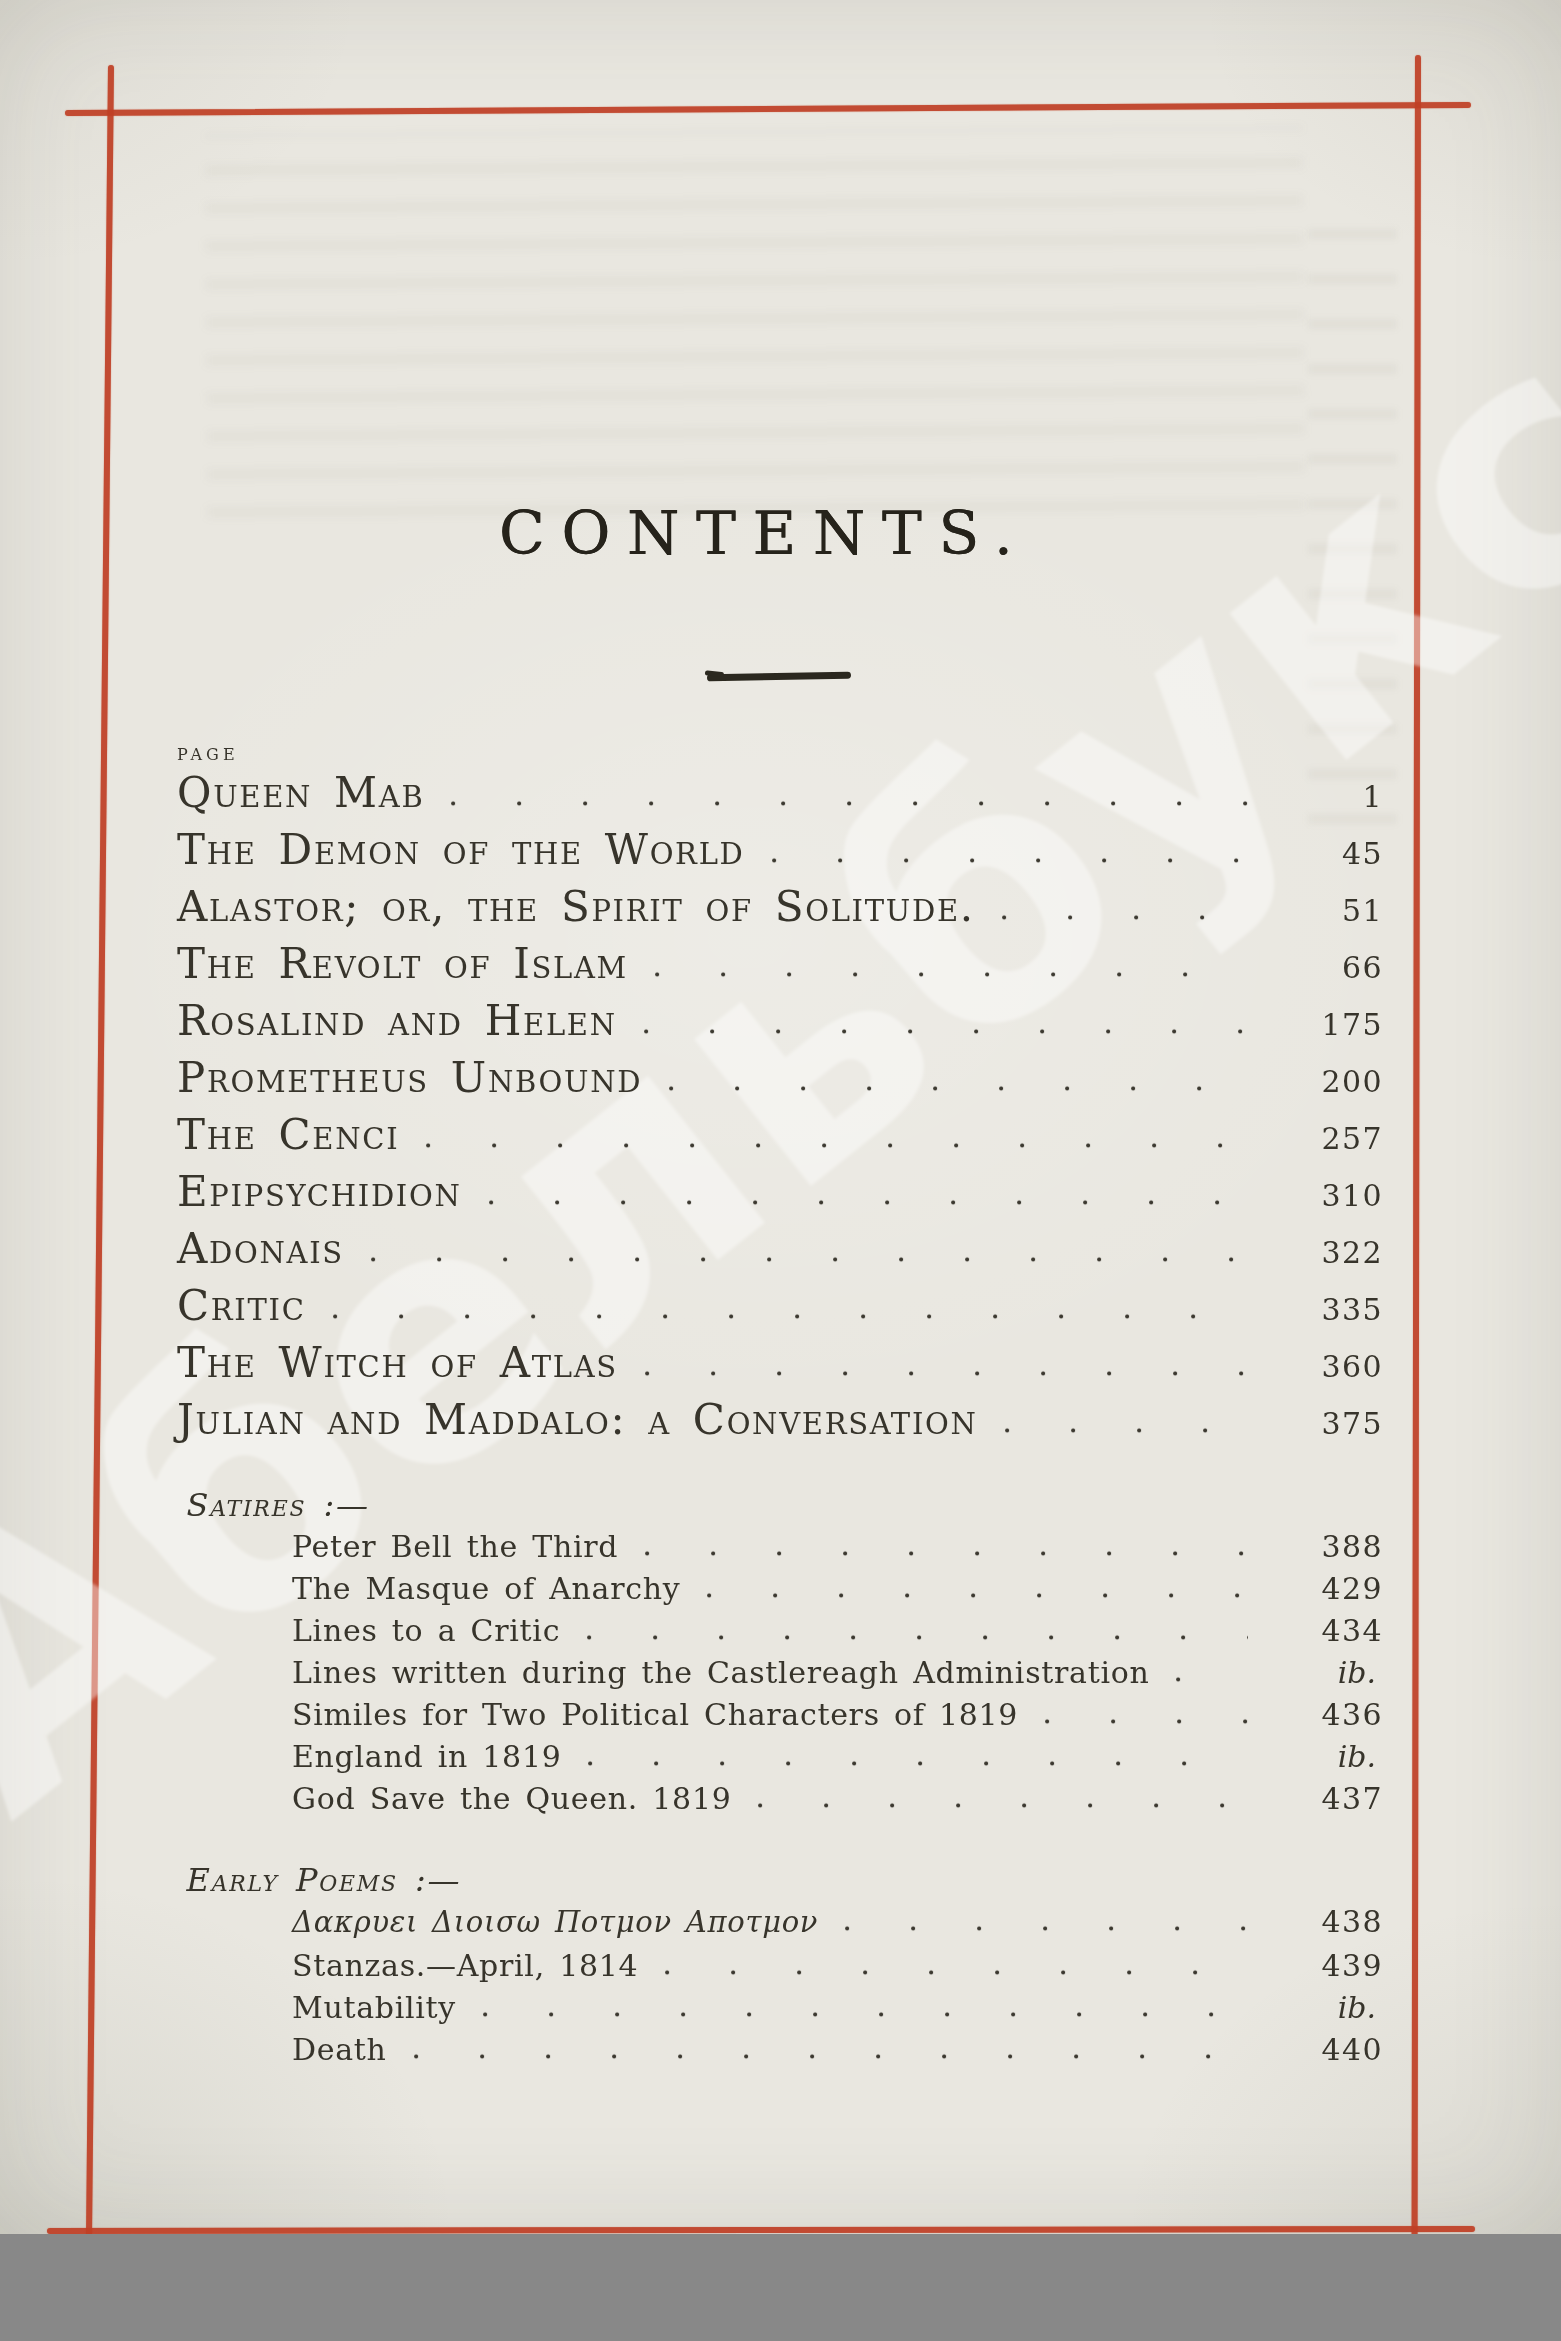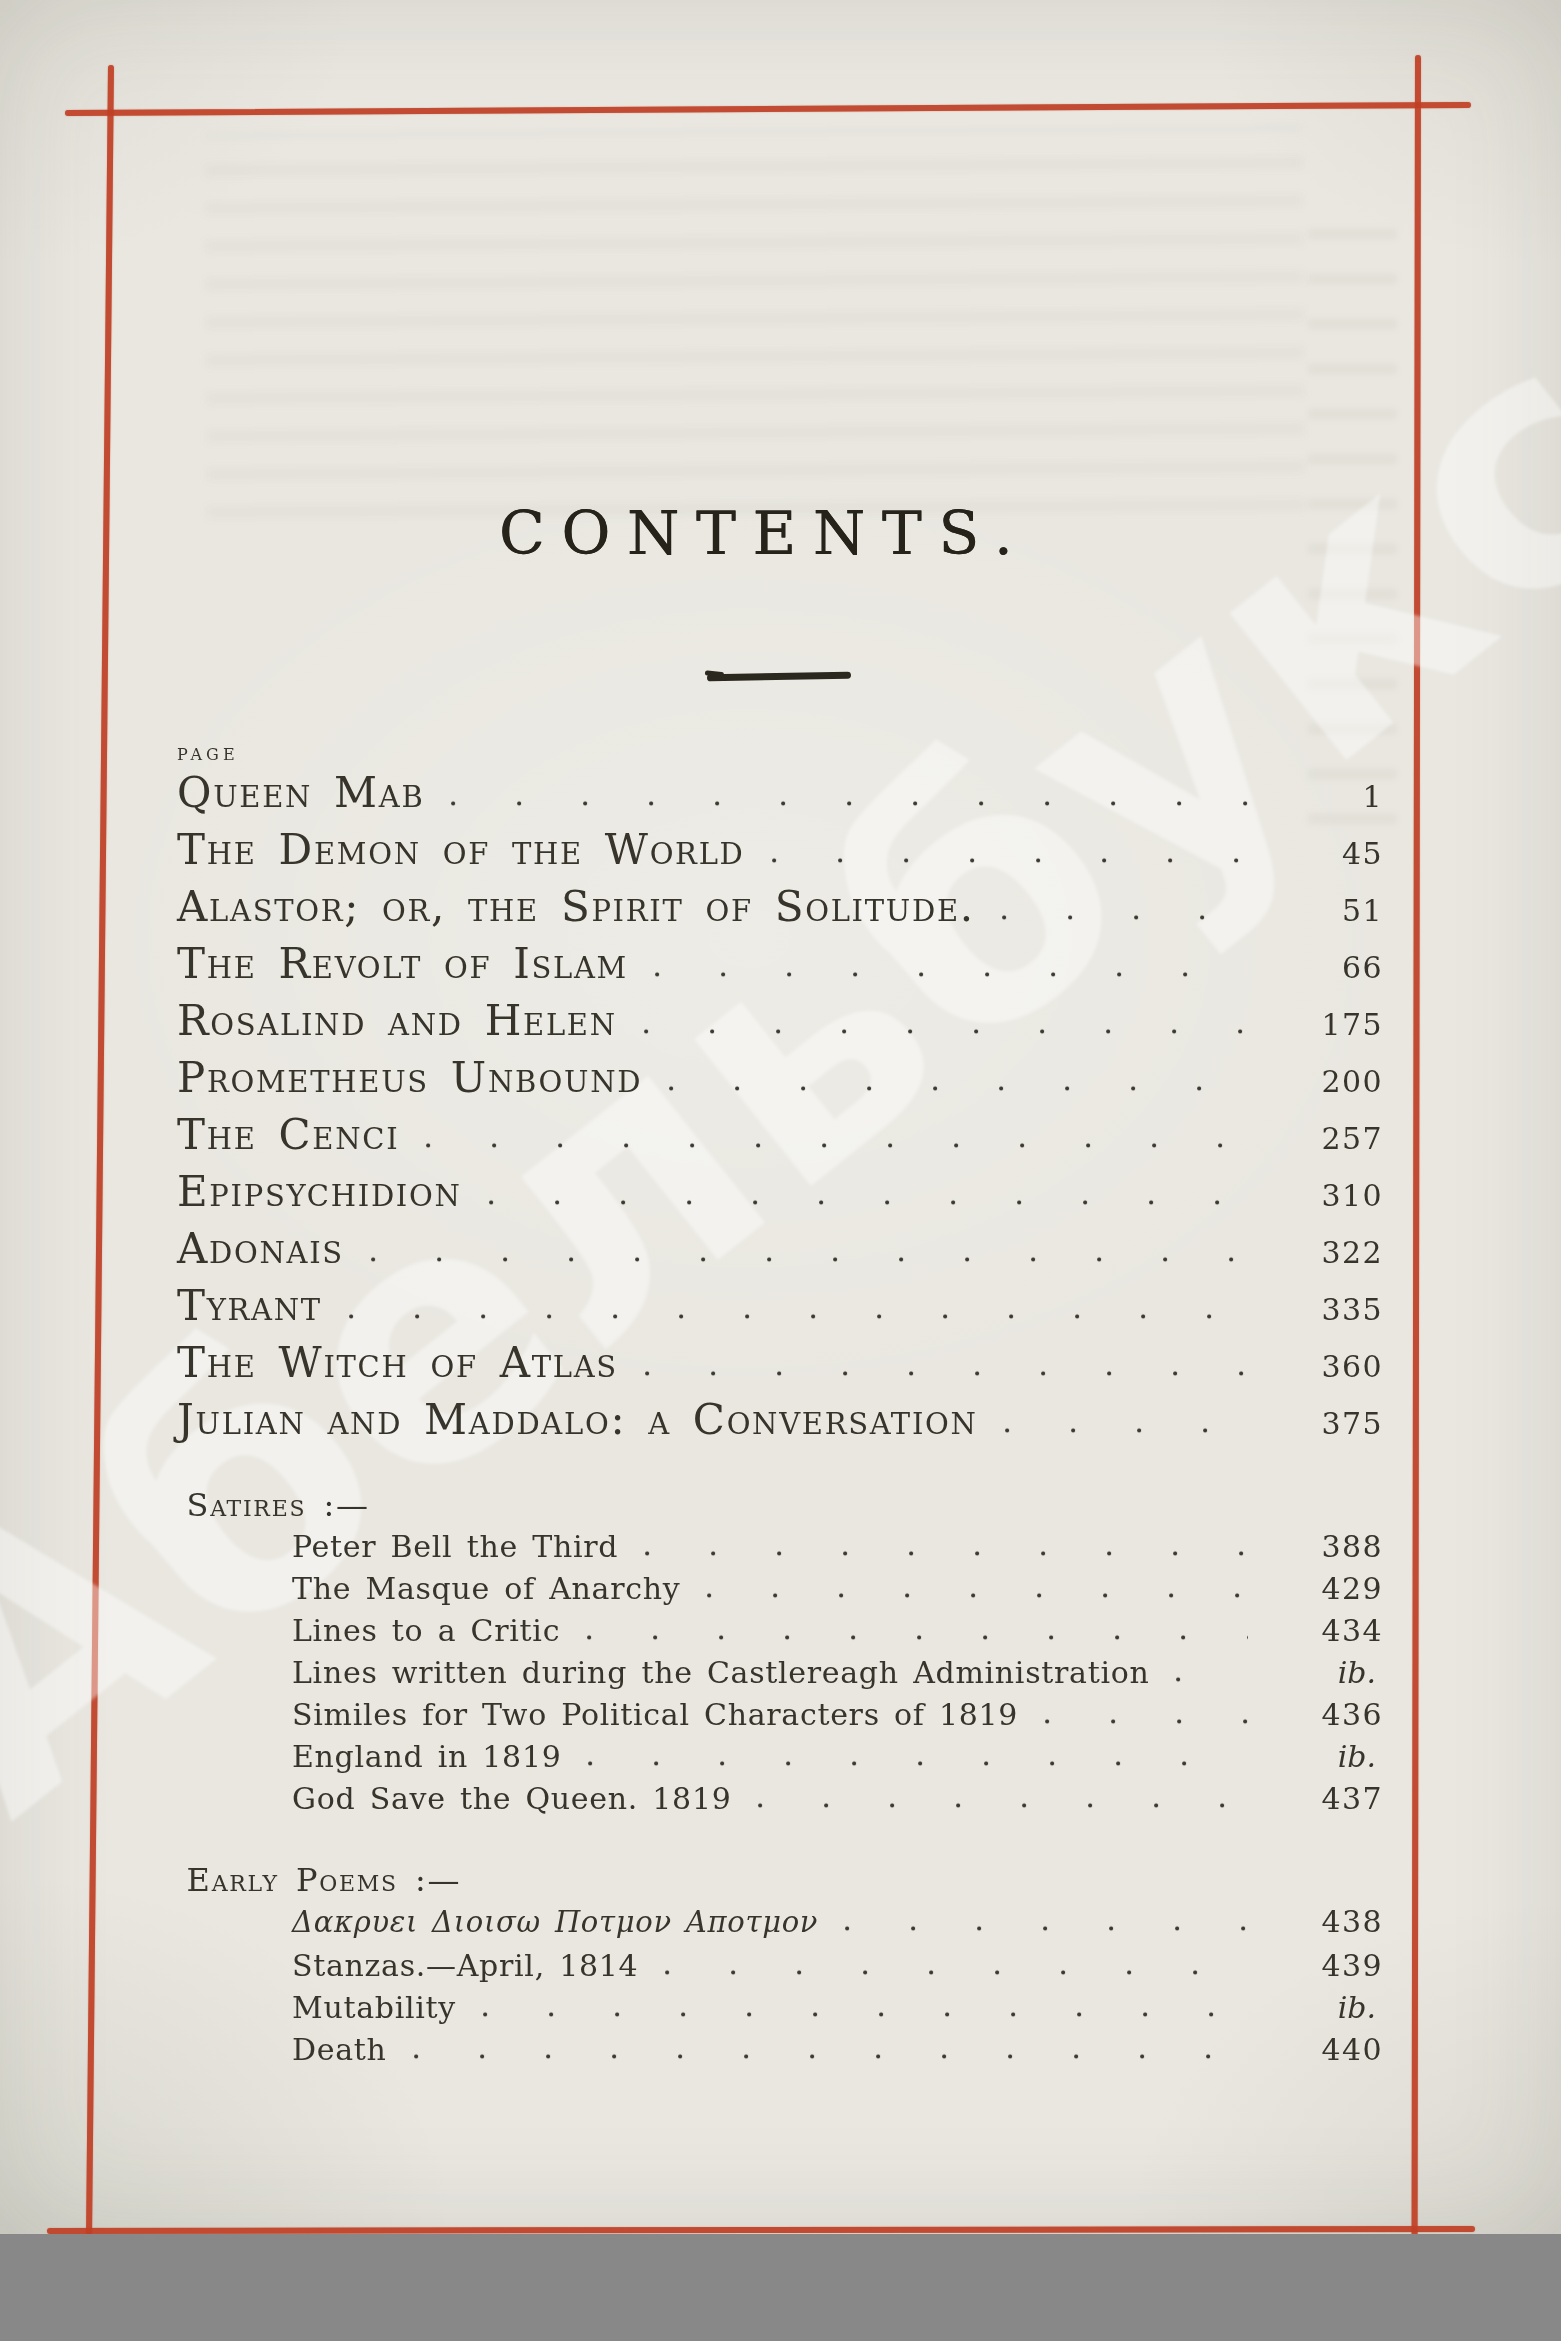--- a/index.html
+++ b/index.html
@@ -74,21 +74,21 @@
   .toc{position:absolute;left:177px;top:768px;width:1206px;}
   .row{display:flex;align-items:baseline;}
   .row-main{height:57px;}
   .row-main .label{
     font-variant-caps:small-caps;font-size:42px;letter-spacing:1.7px;word-spacing:6.9px;
   }
   .row-header{height:43px;padding-left:9.6px;}
   .gap-satires{margin-top:34px;}
   .gap-early{margin-top:38px;}
   .row-header .label{
-    font-variant-caps:small-caps;font-size:32px;letter-spacing:1.7px;word-spacing:5.5px;
+    font-variant-caps:small-caps;font-size:32px;letter-spacing:1.7px;word-spacing:5.5px;font-style:italic;
   }
   .row-sub{height:42px;padding-left:115px;}
   .row-sub .label{font-size:30px;letter-spacing:0.7px;word-spacing:4.1px;}
   .row-greek{height:44px;}
   .row-greek .label{font-style:italic;font-size:29px;letter-spacing:0.7px;}
   .label{white-space:nowrap;}
   .leader{
     flex:1;height:6.9px;margin:0 18px 0 23px;align-self:baseline;
     background-image:radial-gradient(circle at 2.1px 3.4px, rgba(45,42,33,.92) 1.6px, rgba(45,42,33,0) 2.4px);
     background-size:66px 6.9px;background-repeat:repeat-x;background-position:4.1px 0;
@@ -156,21 +156,21 @@
         <span class="label">Epipsychidion</span>
         <span class="leader"></span>
         <span class="num">310</span>
       </div>
       <div class="row row-main">
         <span class="label">Adonais</span>
         <span class="leader"></span>
         <span class="num">322</span>
       </div>
       <div class="row row-main">
-        <span class="label">Tyrant</span>
+        <span class="label">Critic</span>
         <span class="leader"></span>
         <span class="num">335</span>
       </div>
       <div class="row row-main">
         <span class="label">The Witch of Atlas</span>
         <span class="leader"></span>
         <span class="num">360</span>
       </div>
       <div class="row row-main">
         <span class="label">Julian and Maddalo: a Conversation</span>

